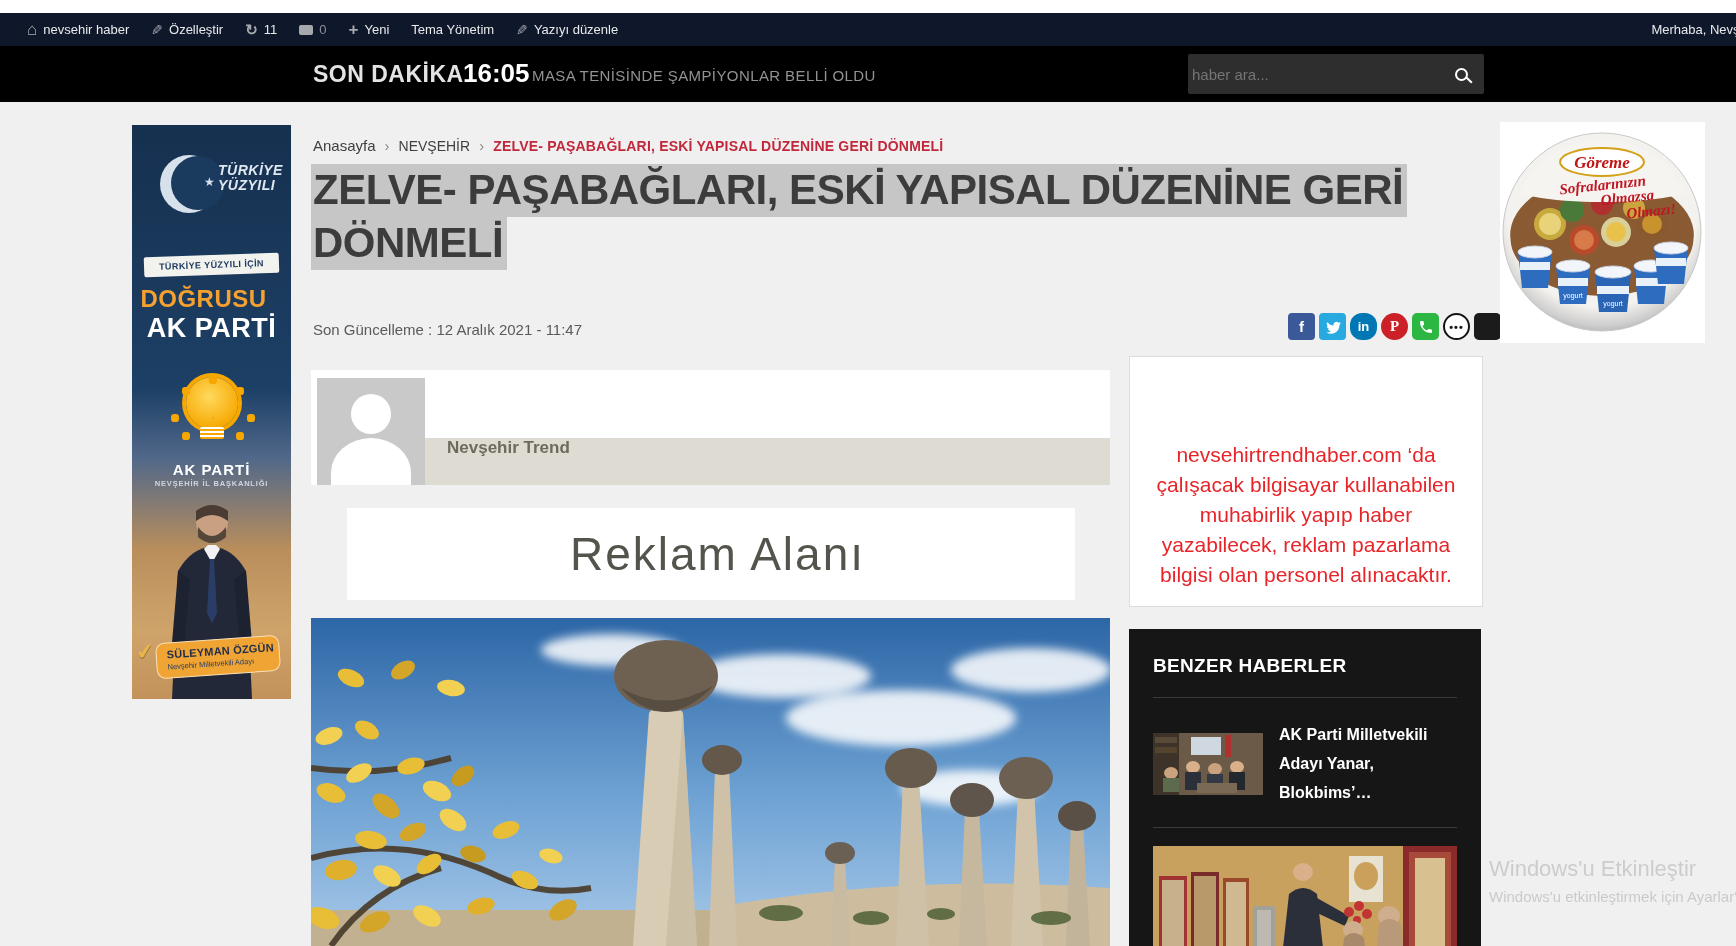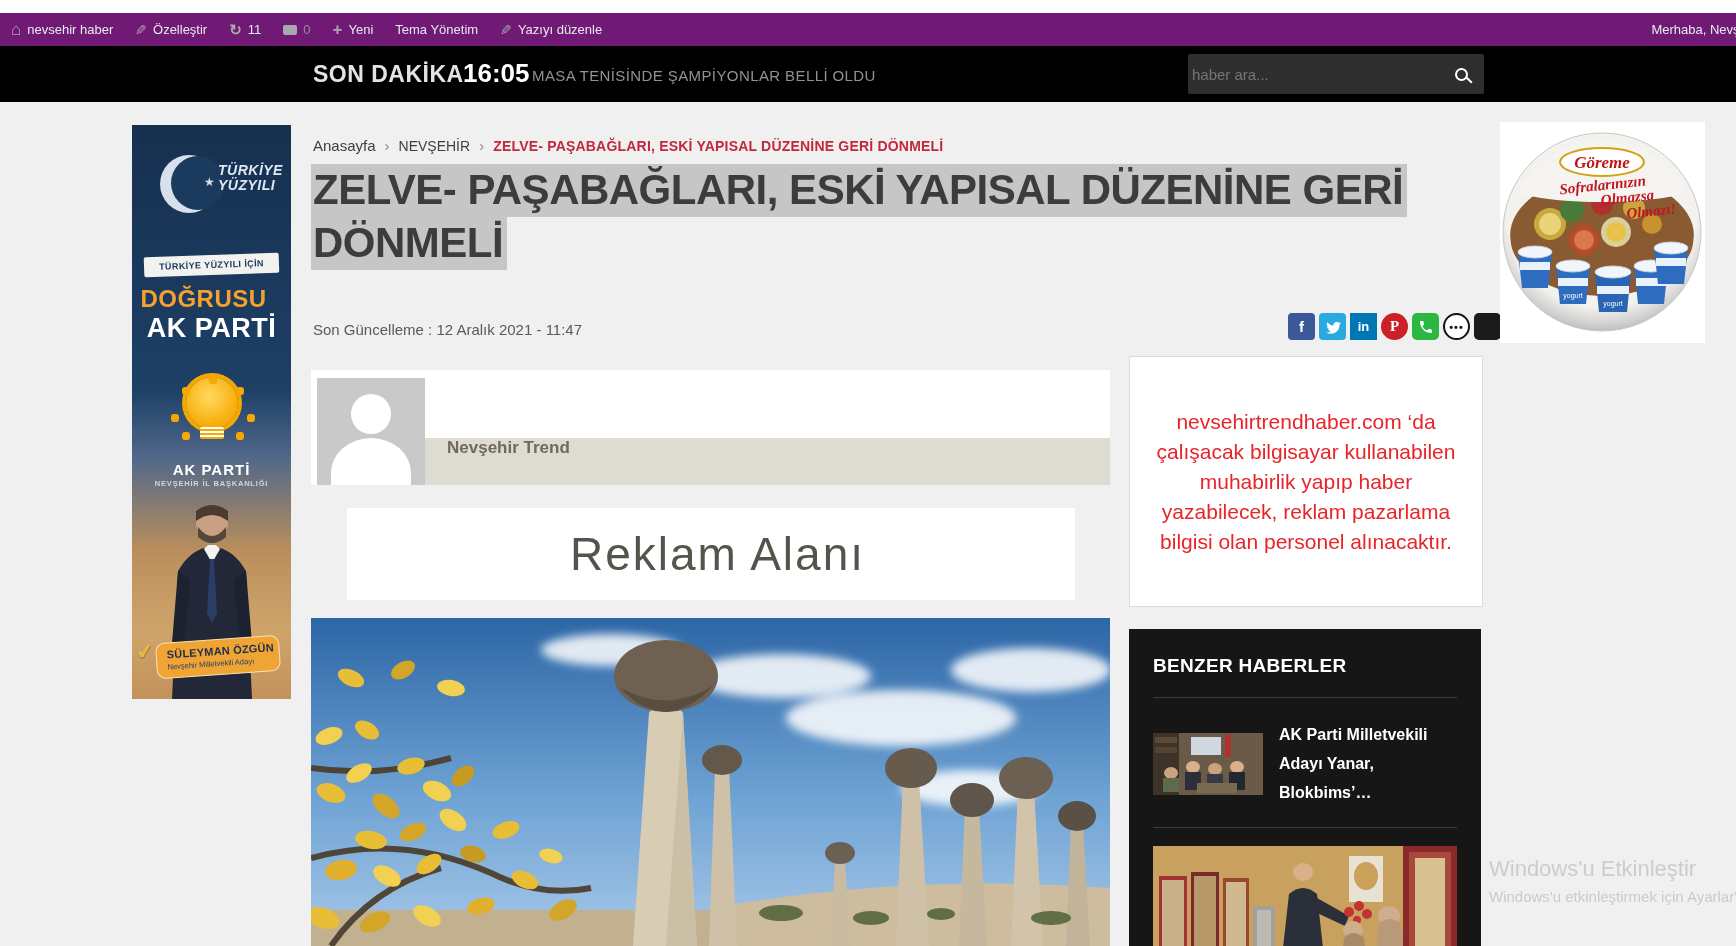--- a/index.html
+++ b/index.html
@@ -4,22 +4,22 @@
 <style>
   * { margin:0; padding:0; box-sizing:border-box; }
   html,body { background:#e9e9e9; }
   body { font-family:"Liberation Sans", sans-serif; }
   #screen { position:relative; width:1736px; height:946px; overflow:hidden; background:#f0f0f0; margin:0; }
 
   
   .top-strip { position:absolute; left:0; top:0; width:1736px; height:13px; background:#ffffff; }
 
   
-  .admin-bar { position:absolute; left:0; top:13px; width:1736px; height:33px; background:#701a75; color:#e8eaec;
-               display:flex; align-items:center; font-size:13px; padding-left:0; }
+  .admin-bar { position:absolute; left:0; top:13px; width:1736px; height:33px; background:#0f172a; color:#e8eaec;
+               display:flex; align-items:center; font-size:13px; padding-left:16px; }
   .ab-item { display:flex; align-items:center; gap:6px; padding:0 11px; height:33px; cursor:pointer; white-space:nowrap; }
   .ab-item .lbl { color:#e8eaec; }
   .ab-item .lbl.muted { color:#8c9196; }
   .ab-ico { color:#a7aaad; font-size:15px; line-height:1; }
   .g-home::before { content:"⌂"; font-size:17px; }
   .g-pen::before  { content:"✎"; font-size:14px; display:inline-block; transform:scaleX(-1); }
   .g-upd::before  { content:"↻"; font-size:15px; font-weight:bold; }
   .g-plus::before { content:"+"; font-size:17px; font-weight:bold; }
   .bubble { width:14px; height:10px; background:#a7aaad; border-radius:2px; position:relative; display:inline-block; }
   .bubble::after { content:""; position:absolute; left:2px; bottom:-4px; border:4px solid transparent; border-top-color:#a7aaad; border-left-width:2px; border-right-width:2px; }
@@ -76,21 +76,21 @@
   
   .headline { position:absolute; left:311px; top:163px; width:1150px; font-size:42px; line-height:53px; font-weight:700; color:#3c3c3c; letter-spacing:-.5px; }
   .headline .sel { background:#c6c6c6; box-decoration-break:clone; -webkit-box-decoration-break:clone; padding:2px 4px 4px 2px; }
 
   
   .updated { position:absolute; left:313px; top:321px; font-size:15px; color:#5a5a5a; }
   .share { position:absolute; left:1288px; top:313px; display:flex; gap:4px; }
   .s-ic { width:27px; height:27px; display:flex; align-items:center; justify-content:center; color:#fff; font-weight:700; font-size:15px; cursor:pointer; }
   .s-fb { background:#3b5998; border-radius:4px; }
   .s-tw { background:#28a9e0; border-radius:4px; }
-  .s-in { background:#0077b5; border-radius:0; font-size:13px; }
+  .s-in { background:#0077b5; border-radius:12px; font-size:13px; }
   .s-pin{ background:#cb2027; border-radius:50%; font-family:"Liberation Serif",serif; }
   .s-wa { background:#2cb742; border-radius:5px; }
   .s-cm { background:#fff; border:2px solid #141414; border-radius:50%; color:#141414; font-size:11px; letter-spacing:1px; }
   .s-x  { background:#1b1b1b; border-radius:5px; }
   .s-ic svg { width:16px; height:16px; fill:#fff; }
 
   
   .author { position:absolute; left:311px; top:370px; width:799px; height:115px; background:#ffffff; }
   .avatar { position:absolute; left:6px; top:8px; width:108px; height:107px; background:#c9c9c9; overflow:hidden; }
   .avatar .head { position:absolute; left:34px; top:16px; width:40px; height:40px; border-radius:50%; background:#fff; }
@@ -100,21 +100,21 @@
 
   
   .reklam { position:absolute; left:347px; top:508px; width:728px; height:92px; background:#ffffff; display:flex; align-items:center; justify-content:center; }
   .reklam span { font-size:46px; color:#55544c; font-weight:300; letter-spacing:2px;margin-left:13px; }
 
   
   .hero { position:absolute; left:311px; top:618px; width:799px; height:328px; overflow:hidden; background:#79a9d6; }
 
   
   .red-ad { position:absolute; left:1129px; top:356px; width:354px; height:251px; background:#ffffff; border:1px solid #dcdcdc;
-            display:flex; align-items:center; justify-content:center; padding:32px 18px; }
+            display:flex; align-items:flex-end; justify-content:center; padding:16px 18px; }
   .red-ad p { color:#e82429; font-size:21px; line-height:30px; font-weight:500; text-align:center; }
 
   
   .related { position:absolute; left:1129px; top:629px; width:352px; height:317px; background:#161616; overflow:hidden; }
   .rel-title { color:#ffffff; font-size:19px; font-weight:700; letter-spacing:.3px; margin:26px 0 0 24px; }
   .rel-item { display:flex; gap:16px; margin:22px 24px 0 24px; cursor:pointer; align-items:center; }
   .rel-thumb { width:110px; height:62px; flex:0 0 110px; overflow:hidden; position:relative; }
   .rel-item h4 { color:#ffffff; font-size:16px; line-height:29px; font-weight:700; }
   .rel-sep { height:1px; background:#3a3a3a; margin:20px 24px 0 24px; }
   .rel-big { margin:18px 24px 0 24px; height:120px; overflow:hidden; cursor:pointer; }

